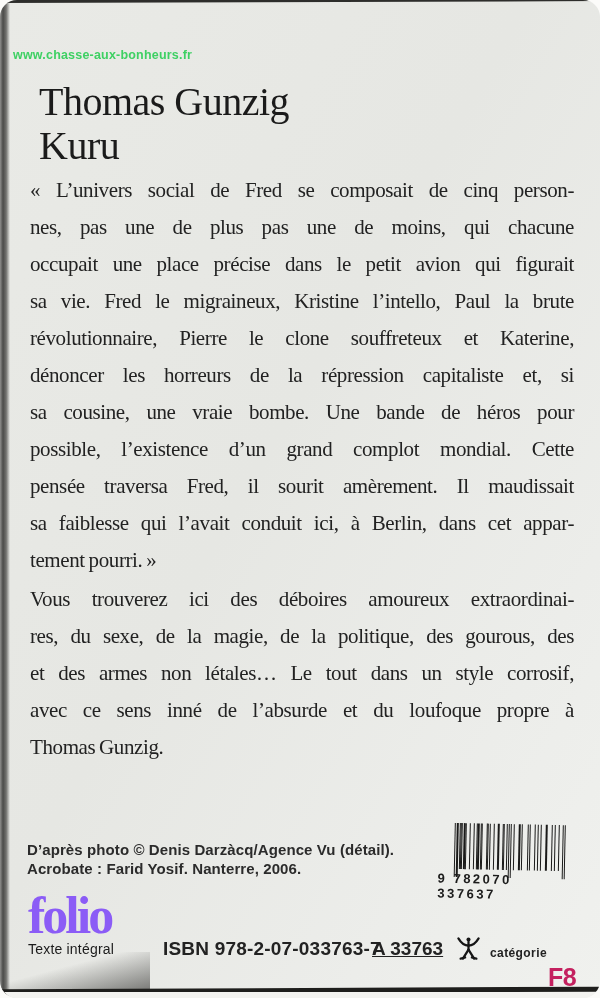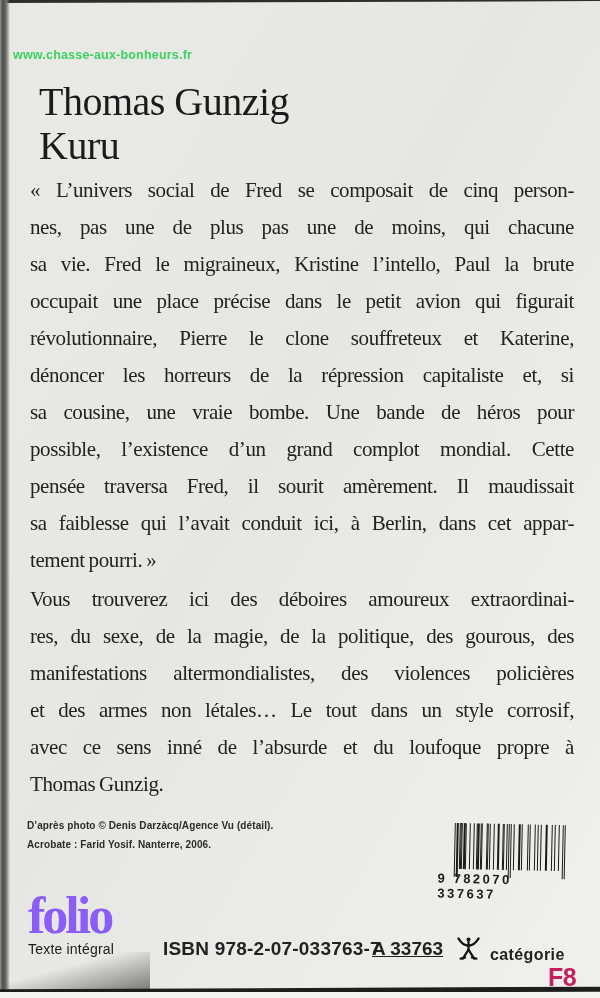--- a/index.html
+++ b/index.html
@@ -1,17 +1,17 @@
 <!DOCTYPE html>
 <html><head>
 <meta charset="utf-8">
 <style>
   html,body{margin:0;padding:0;background:#fbfbf9;}
   .stage{position:relative;width:600px;height:998px;overflow:hidden;
-         font-family:"Liberation Serif", serif;color:#1d1d1d;}
+         font-family:"Liberation Serif", serif;color:#1d1d1d;border-radius:17px;}
   
   .cover{position:absolute;inset:0;
          background:linear-gradient(120deg,#e9eae6 0%,#e6e7e3 45%,#ecedea 78%,#f0f1ee 100%);}
   
   .edge-top{position:absolute;top:0;left:0;right:-6px;height:3px;background:#2d2d2b;
             transform:rotate(-0.18deg);transform-origin:left top;}
   .edge-left{position:absolute;top:0;left:0;width:10px;height:100%;
              background:linear-gradient(to right,#8f8f8d 0%,#4b4b49 30%,#72726f 62%,rgba(230,231,227,0) 100%);}
   .edge-bottom{position:absolute;left:-6px;right:-6px;top:988px;height:5px;background:#1e1e1c;
                transform:rotate(-0.25deg);}
@@ -25,77 +25,76 @@
   .header{position:absolute;left:39px;top:44px;line-height:44px;margin-top:36px;}
   .header h1,.header h2{margin:0;font-size:40px;font-weight:500;letter-spacing:-0.5px;color:#1b1b1b;}
   
   .para{position:absolute;left:30px;width:544px;font-size:21px;line-height:37px;
         letter-spacing:-0.4px;word-spacing:-1px;color:#222;}
   .quote{top:172px;}
   .blurb{top:581px;}
   .jline{text-align:justify;text-align-last:justify;white-space:normal;}
   .jline.last{text-align-last:left;}
   
-  .credits{position:absolute;left:27px;top:816px;font-family:"Liberation Sans",sans-serif;
-           font-size:10px;font-weight:700;line-height:19px;color:#2b2b2b;letter-spacing:0.1px;}
+  .credits{position:absolute;left:27px;top:840px;font-family:"Liberation Sans",sans-serif;
+           font-size:15px;font-weight:700;line-height:19px;color:#2b2b2b;letter-spacing:0.1px;}
   
   .barcode{position:absolute;left:438px;top:824px;width:136px;transform:rotate(1.2deg);}
   .bars{position:relative;margin-left:16px;display:flex;height:46px;width:112px;align-items:flex-start;}
   .bars .m{height:46px;flex:0 0 1.18px;}
   .bars .m.b{background:#1a1a19;}
   .bars .m.g{height:54px;}
   .barcode-digits{position:relative;margin-top:2px;font-family:"Liberation Sans",sans-serif;
                   font-size:13px;font-weight:700;letter-spacing:2.5px;color:#1c1c1c;}
   
   .folio-block{position:absolute;left:28px;top:892px;}
   .folio-logo{font-family:"Liberation Serif",serif;font-size:52px;font-weight:600;
               letter-spacing:-3px;line-height:48px;color:#8b5cf6;}
   .folio-tagline{font-family:"Liberation Sans",sans-serif;font-size:14px;color:#1b1b1b;
                  margin-top:1px;letter-spacing:0.2px;}
   .isbn{position:absolute;left:163px;top:938px;font-family:"Liberation Sans",sans-serif;
         font-size:19px;font-weight:600;color:#222;letter-spacing:0.2px;}
   .print-code{position:absolute;left:372px;top:938px;font-family:"Liberation Sans",sans-serif;
               font-size:19px;font-weight:600;color:#222;text-decoration:underline;}
   .emblem{position:absolute;left:455px;top:935px;width:27px;height:27px;}
   .cat-label{position:absolute;left:490px;top:946px;font-family:"Liberation Sans",sans-serif;
-             font-size:16px;font-weight:700;letter-spacing:0.4px;color:#222;}
+             font-size:12px;font-weight:700;letter-spacing:0.4px;color:#222;}
   .cat-value{position:absolute;left:548px;top:931px;font-family:"Liberation Sans",sans-serif;
              font-size:25px;font-weight:700;letter-spacing:-0.5px;margin-top:32px;}
 </style>
 </head>
 <body>
 
 <div class="stage">
   <div class="cover"></div>
 
   <div class="watermark" style="color: rgb(62, 208, 99);">www.chasse-aux-bonheurs.fr</div>
 
   <div class="header">
     <h1>Thomas Gunzig</h1>
     <h2>Kuru</h2>
   </div>
 
   <section class="para quote">
     <div class="jline">« L’univers social de Fred se composait de cinq person-</div>
     <div class="jline">nes, pas une de plus pas une de moins, qui chacune</div>
+    <div class="jline">occupait une place précise dans le petit avion qui figurait</div>
     <div class="jline">sa vie. Fred le migraineux, Kristine l’intello, Paul la brute</div>
-    <div class="jline">occupait une place précise dans le petit avion qui figurait</div>
     <div class="jline">révolutionnaire, Pierre le clone souffreteux et Katerine,</div>
     <div class="jline">dénoncer les horreurs de la répression capitaliste et, si</div>
     <div class="jline">sa cousine, une vraie bombe. Une bande de héros pour</div>
     <div class="jline">possible, l’existence d’un grand complot mondial. Cette</div>
     <div class="jline">pensée traversa Fred, il sourit amèrement. Il maudissait</div>
     <div class="jline">sa faiblesse qui l’avait conduit ici, à Berlin, dans cet appar-</div>
     <div class="jline last">tement pourri. »</div>
   </section>
 
   <section class="para blurb">
     <div class="jline">Vous trouverez ici des déboires amoureux extraordinai-</div>
     <div class="jline">res, du sexe, de la magie, de la politique, des gourous, des</div>
-    <div class="jline">manifestations altermondialistes, des violences policières</div>
     <div class="jline">et des armes non létales… Le tout dans un style corrosif,</div>
     <div class="jline">avec ce sens inné de l’absurde et du loufoque propre à</div>
     <div class="jline last">Thomas Gunzig.</div>
   </section>
 
   <div class="credits">
     <div>D’après photo © Denis Darzàcq/Agence Vu (détail).</div>
     <div>Acrobate : Farid Yosif. Nanterre, 2006.</div>
   </div>
 

